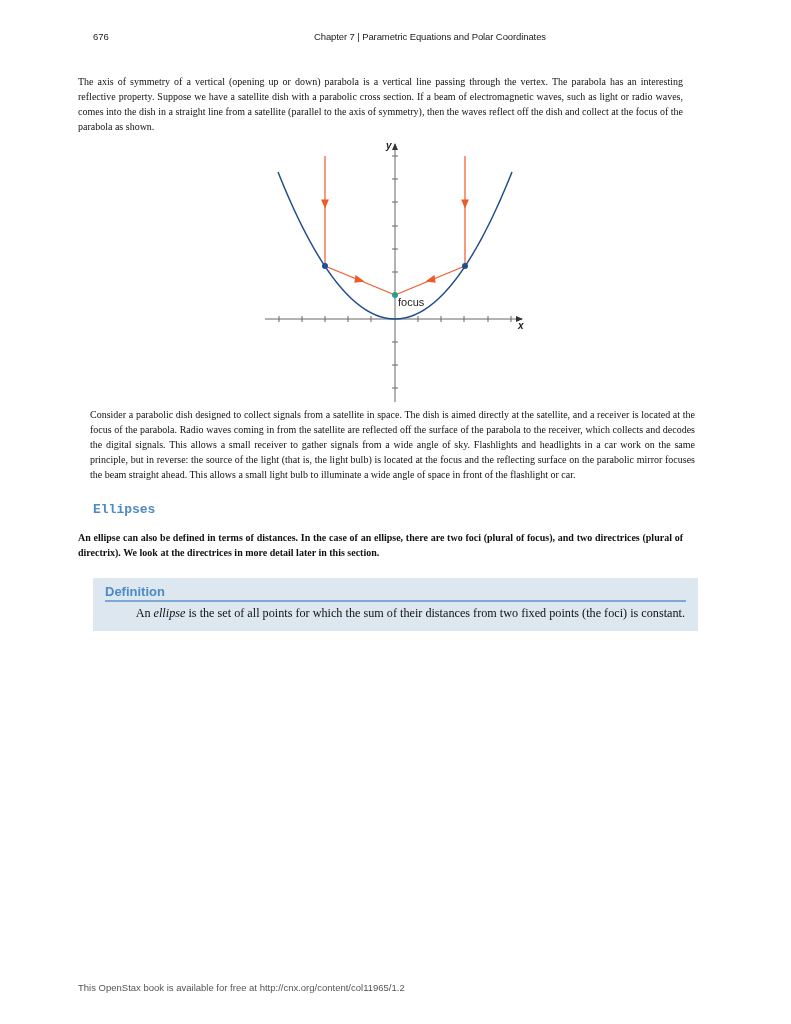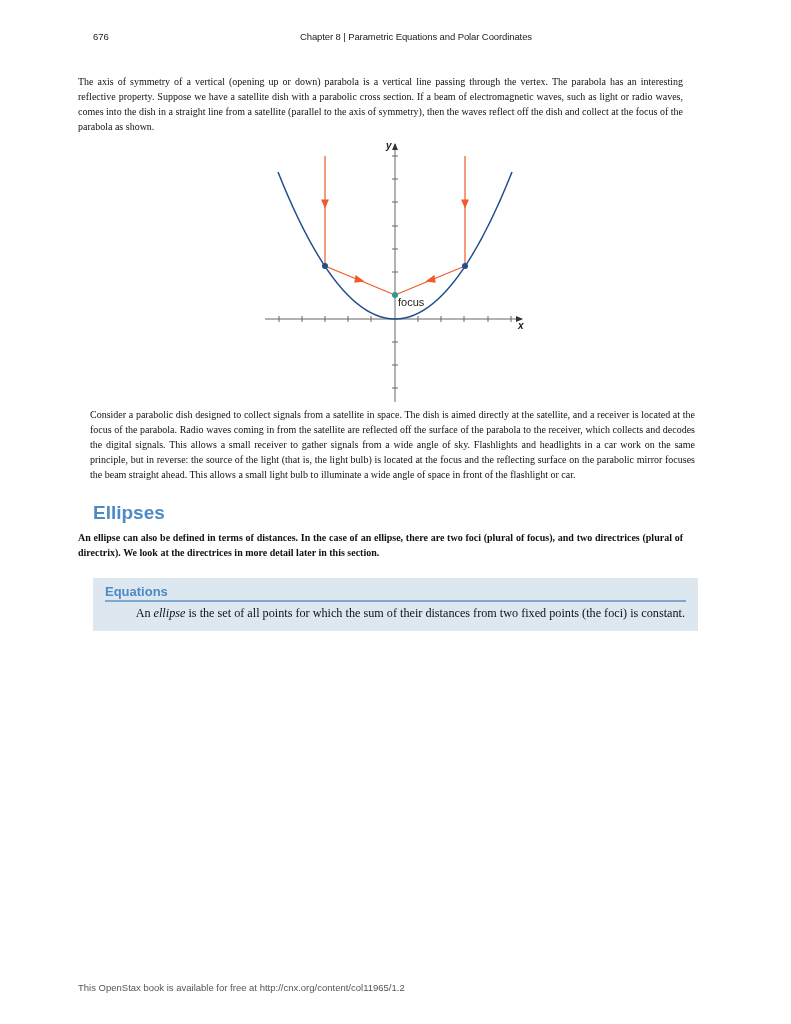--- a/index.html
+++ b/index.html
@@ -1,38 +1,38 @@
 <!DOCTYPE html>
 <html><head>
 <meta charset="utf-8">
 <style>
   html, body { margin: 0; padding: 0; background: #ffffff; }
   body { width: 791px; height: 1024px; position: relative; overflow: hidden; }
-  .page { position: absolute; left: 0; top: 0; width: 625px; height: 1024px; }
+  .page { position: absolute; left: 0; top: 0; width: 625px; height: 1024px; padding-left: 14px; }
   .header-left { position: absolute; left: 93px; top: 31px; font-family: "Liberation Sans", sans-serif; font-size: 9.5px; color: #222; }
   .header-right { position: absolute; right: 93px; top: 31px; font-family: "Liberation Sans", sans-serif; font-size: 9.5px; color: #222; letter-spacing: -0.1px; }
   .para { position: absolute; left: 78px; width: 605px; font-family: "Liberation Serif", serif; font-size: 10px; line-height: 15px; color: #111; text-align: justify; margin: 0; }
   #p1 { top: 74px; }
   #p2 { top: 407px; margin-left: 12px; }
   #p3 { top: 530px; font-weight: bold; }
   .figure { position: absolute; left: 260px; top: 138px; width: 270px; height: 268px; }
-  .section-title { position: absolute; left: 93px; top: 502px; font-family: Liberation Sans, sans-serif; font-size: 19px; font-weight: bold; color: #4d8ac6; margin: 0; }
+  .section-title { position: absolute; left: 93px; top: 502px; font-family: Liberation Mono, monospace; font-size: 13px; font-weight: bold; color: #4d8ac6; margin: 0; }
   .def-box { position: absolute; left: 93px; top: 578px; width: 605px; height: 53px; background: #dde7f0; }
   .def-title { position: absolute; left: 12px; top: 6px; font-family: "Liberation Sans", sans-serif; font-size: 13px; font-weight: bold; color: #4d8ac6; }
   .def-rule { position: absolute; left: 12px; right: 12px; top: 22px; height: 2px; background: #7ea7d2; }
   .def-text { position: absolute; left: 12px; top: 28px; width: 580px; font-family: "Liberation Serif", serif; font-size: 12.2px; line-height: 15px; color: #111; text-align: right; }
   .footer { position: absolute; left: 78px; top: 982px; font-family: "Liberation Sans", sans-serif; font-size: 9.5px; color: #555; }
 </style>
 </head>
 <body>
 
 <div class="page">
 
   <div class="header-left">676</div>
-  <div class="header-right">Chapter 8 | Parametric Equations and Polar Coordinates</div>
+  <div class="header-right">Chapter 7 | Parametric Equations and Polar Coordinates</div>
 
   <p class="para" id="p1">The axis of symmetry of a vertical (opening up or down) parabola is a vertical line passing through the vertex. The parabola has an interesting reflective property. Suppose we have a satellite dish with a parabolic cross section. If a beam of electromagnetic waves, such as light or radio waves, comes into the dish in a straight line from a satellite (parallel to the axis of symmetry), then the waves reflect off the dish and collect at the focus of the parabola as shown.</p>
 
   <div class="figure">
     <svg width="270" height="268" viewBox="0 0 270 268" xmlns="http://www.w3.org/2000/svg">
       <defs>
         <marker id="axisArrow" markerWidth="8" markerHeight="8" refX="6" refY="4" orient="auto">
           <path d="M0,1 L7,4 L0,7 Z" fill="#333"></path>
         </marker>
       </defs>
@@ -91,19 +91,19 @@
     </svg>
   </div>
 
   <p class="para" id="p2">Consider a parabolic dish designed to collect signals from a satellite in space. The dish is aimed directly at the satellite, and a receiver is located at the focus of the parabola. Radio waves coming in from the satellite are reflected off the surface of the parabola to the receiver, which collects and decodes the digital signals. This allows a small receiver to gather signals from a wide angle of sky. Flashlights and headlights in a car work on the same principle, but in reverse: the source of the light (that is, the light bulb) is located at the focus and the reflecting surface on the parabolic mirror focuses the beam straight ahead. This allows a small light bulb to illuminate a wide angle of space in front of the flashlight or car.</p>
 
   <h2 class="section-title">Ellipses</h2>
 
   <p class="para" id="p3">An ellipse can also be defined in terms of distances. In the case of an ellipse, there are two foci (plural of focus), and two directrices (plural of directrix). We look at the directrices in more detail later in this section.</p>
 
   <div class="def-box">
-    <div class="def-title">Equations</div>
+    <div class="def-title">Definition</div>
     <div class="def-rule"></div>
     <div class="def-text"><span>An </span><em>ellipse</em><span> is the set of all points for which the sum of their distances from two fixed points (the foci) is constant.</span></div>
   </div>
 
   <div class="footer">This OpenStax book is available for free at http://cnx.org/content/col11965/1.2</div>
 </div>
 
 </body></html>

